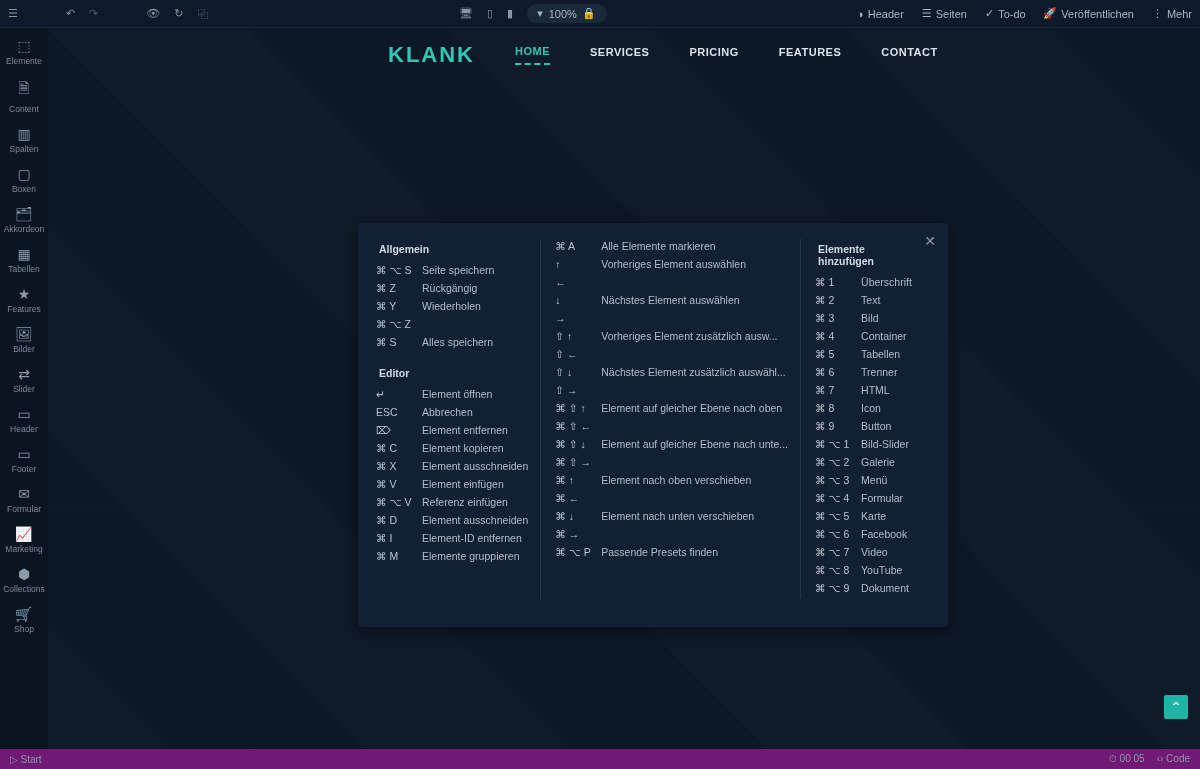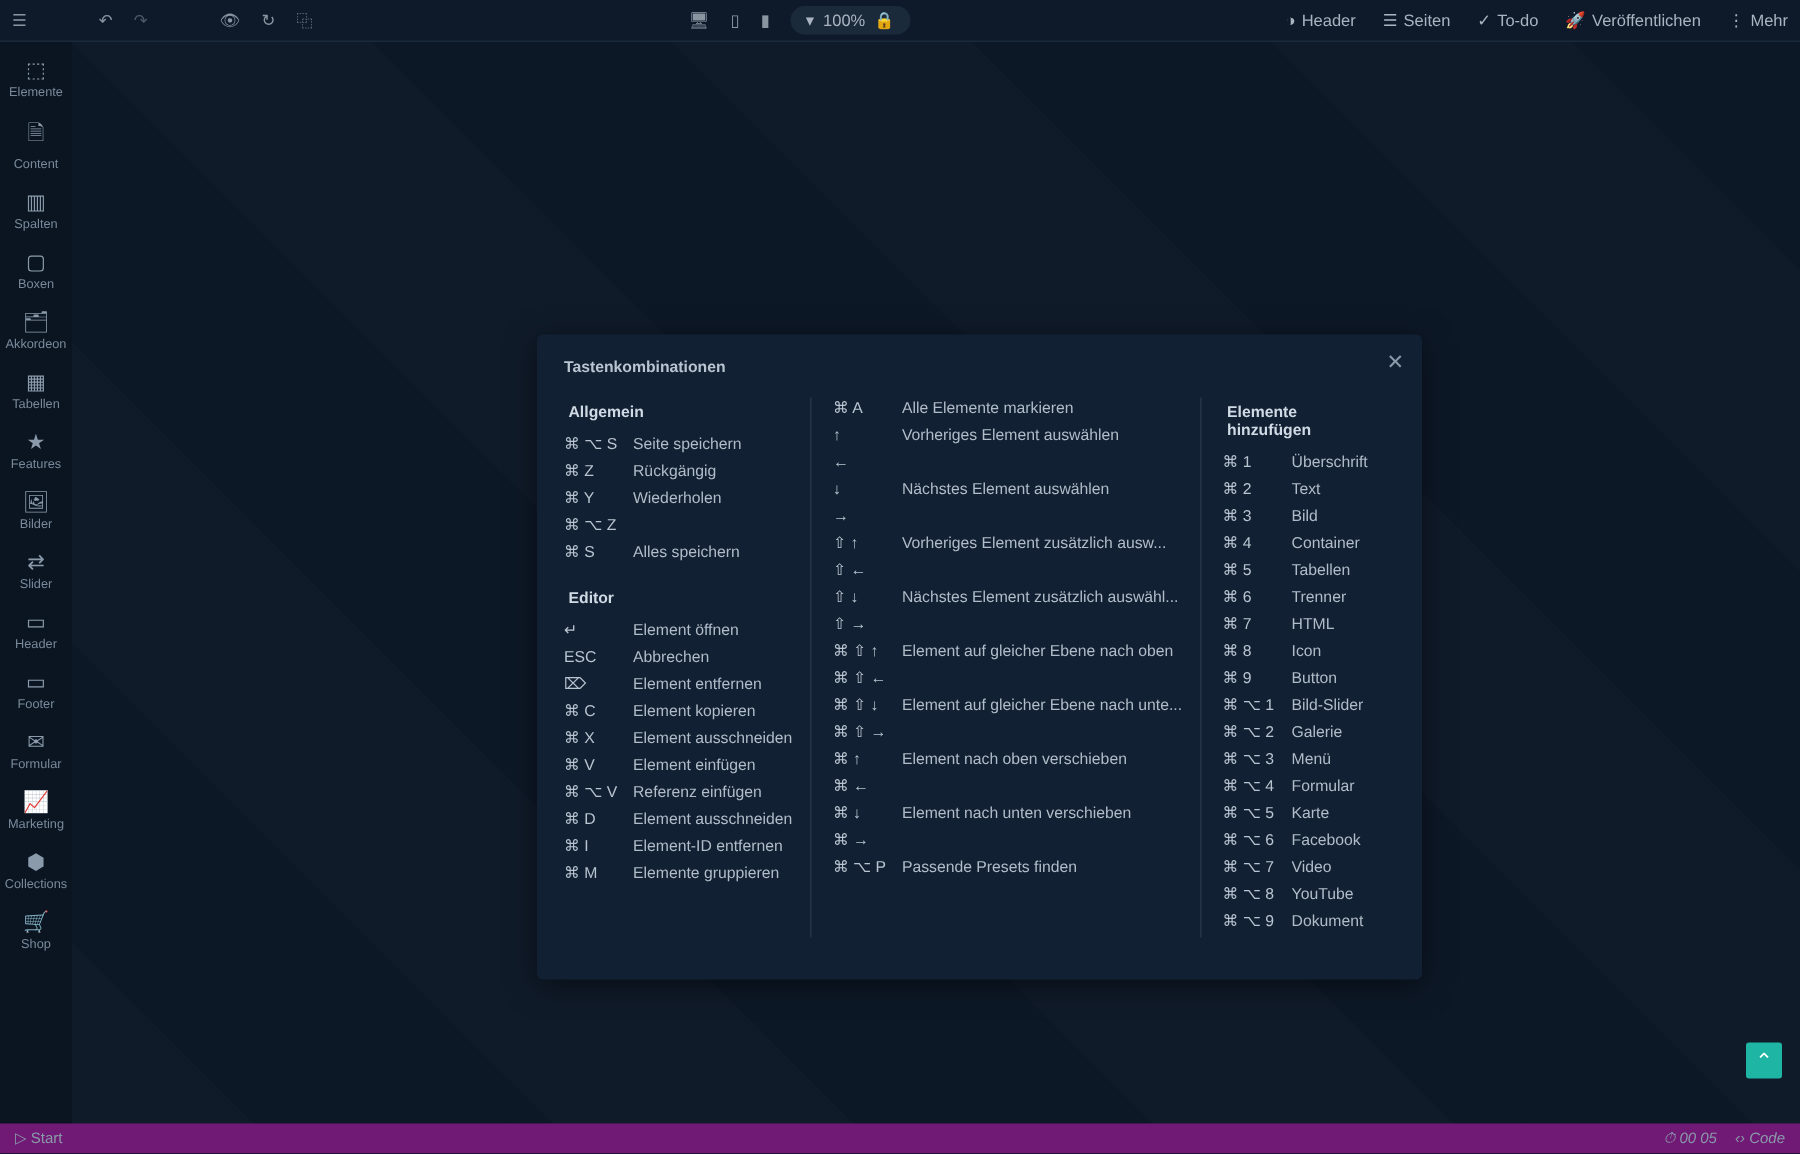--- a/index.html
+++ b/index.html
@@ -83,21 +83,21 @@
 .col + .col { border-left: 1px solid #243548; padding-left: 14px; }
 .sect-title { font-weight:600; margin: 4px 0 8px 3px; color:#d0dae4; }
 .row { display:flex; margin-bottom: 4px; line-height: 14px; }
 .row .sc { width: 46px; flex-shrink:0; color:#b8c4d0; white-space:nowrap; }
 .row .desc { flex:1; color:#b0bcc8; white-space:nowrap; overflow:hidden; text-overflow:ellipsis;}
 .bottombar {
   position:absolute; left:0; bottom:0; right:0; height:20px;
   background:#701a75; display:flex; align-items:center; padding:0 10px;
   font-size:10px; color:#8a9aaa; gap:12px;
 }
-.bottombar .r { margin-left:auto; display:flex; gap:12px; align-items:flex-start;font-style:italic;}
+.bottombar .r { margin-left:auto; display:flex; gap:12px; align-items:flex-start;}
 .scrolltop { position:absolute; right:12px; bottom:30px; width:24px; height:24px; background:#1fb5a5; display:flex; align-items:center; justify-content:center; cursor:pointer; border-radius:2px; }
 </style>
 </head>
 <body>
 
 <div class="topbar">
   <div class="left">
     <span class="icon-btn">☰</span>
     <span style="width:20px"></span>
     <span class="icon-btn">↶</span>
@@ -153,25 +153,32 @@
     <div class="side-item"><span class="ic">⇄</span><span>Slider</span></div>
     <div class="side-item"><span class="ic">▭</span><span>Header</span></div>
     <div class="side-item"><span class="ic">▭</span><span>Footer</span></div>
     <div class="side-item"><span class="ic">✉</span><span>Formular</span></div>
     <div class="side-item"><span class="ic">📈</span><span>Marketing</span></div>
     <div class="side-item"><span class="ic">⬢</span><span>Collections</span></div>
     <div class="side-item"><span class="ic">🛒</span><span>Shop</span></div>
   </div>
 
 <div class="canvas">
+  <div class="site-header">
+    <span class="brand">KLANK</span>
+    <span class="navlink active">HOME</span>
+    <span class="navlink">SERVICES</span>
+    <span class="navlink">PRICING</span>
+    <span class="navlink">FEATURES</span>
+    <span class="navlink">CONTACT</span>
+  </div>
 
   <div class="modal-backdrop"></div>
   <div class="modal">
     <span class="close">✕</span>
-    <div class="title">Tastenkombinationen</div>
     <div class="cols">
       <div class="col">
         <div class="sect-title">Allgemein</div>
         <div id="c1r1">
             <div class="row">
               <span class="sc">⌘ ⌥ S</span>
               <span class="desc">Seite speichern</span>
             </div>
             <div class="row">
               <span class="sc">⌘ Z</span>

